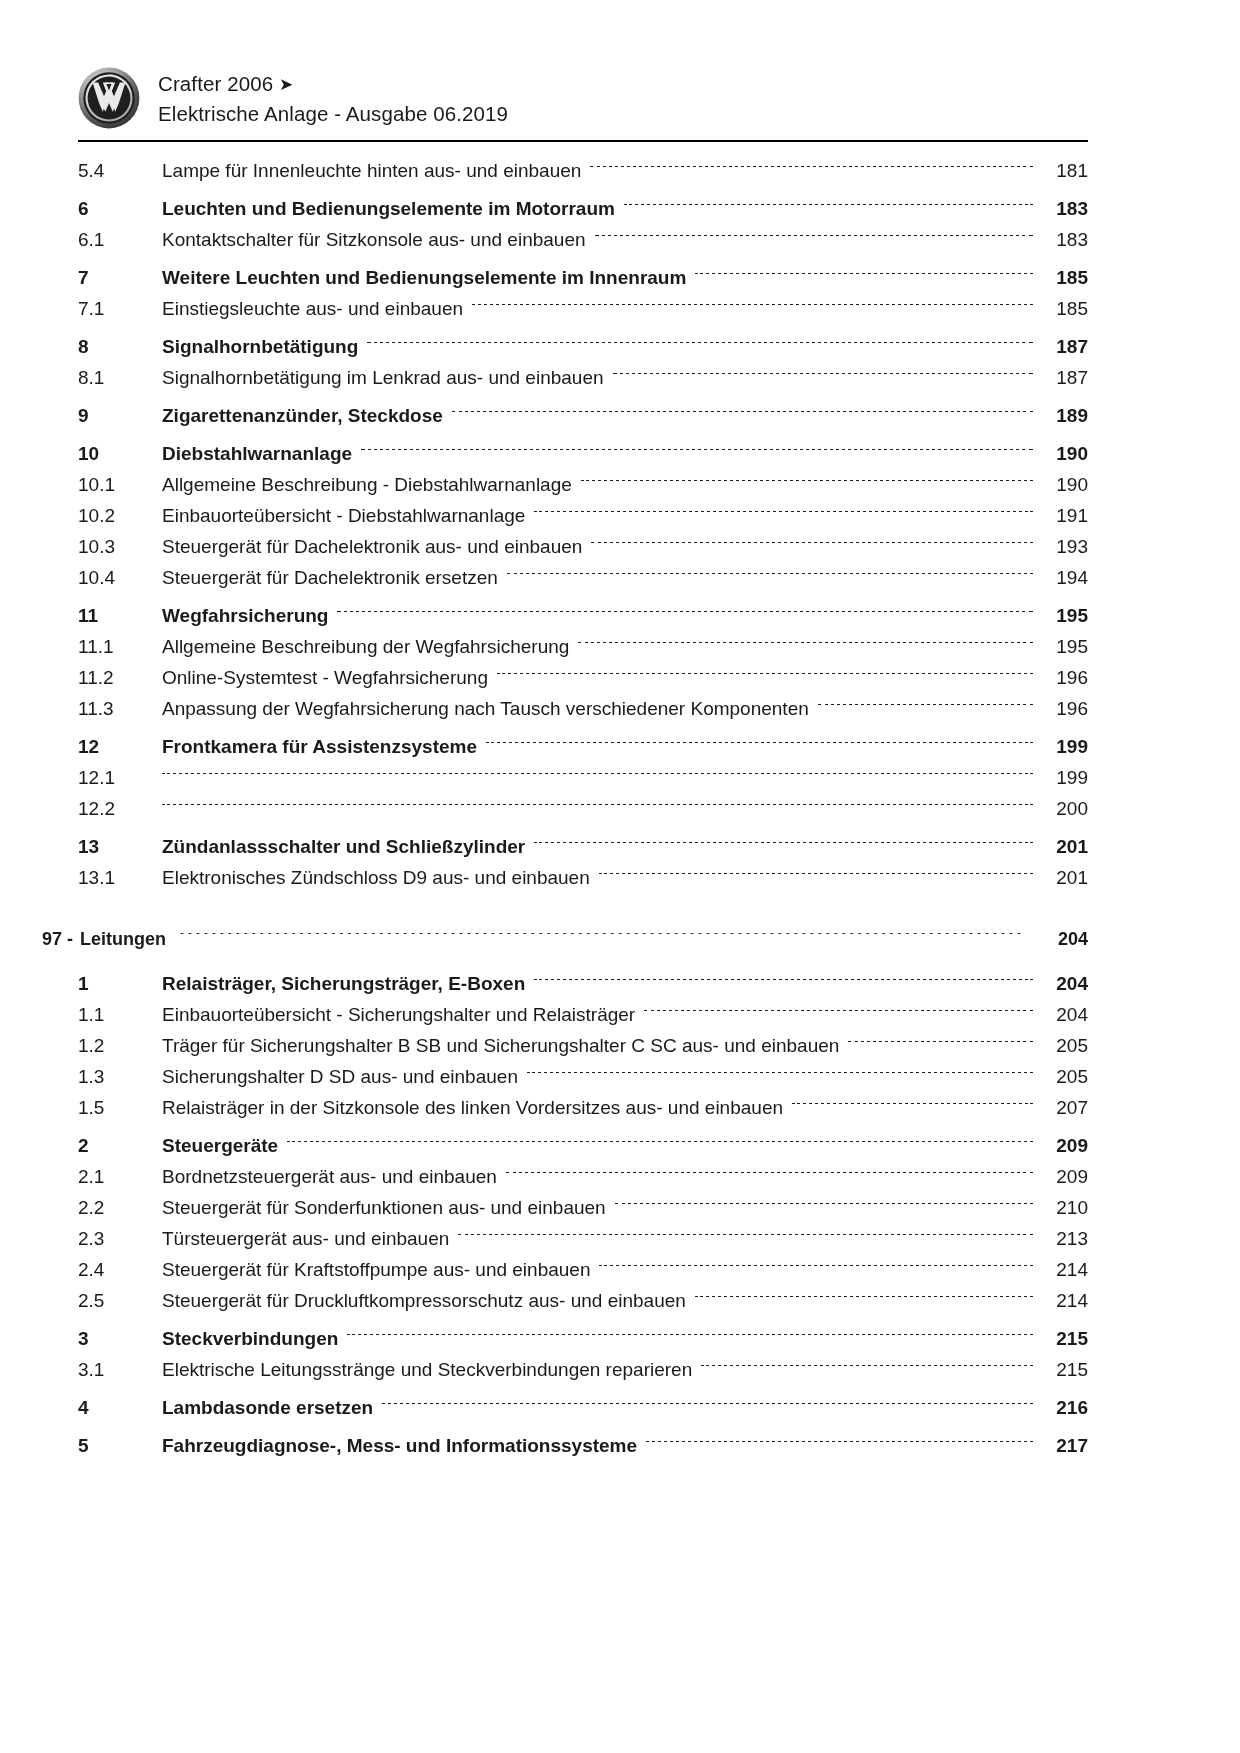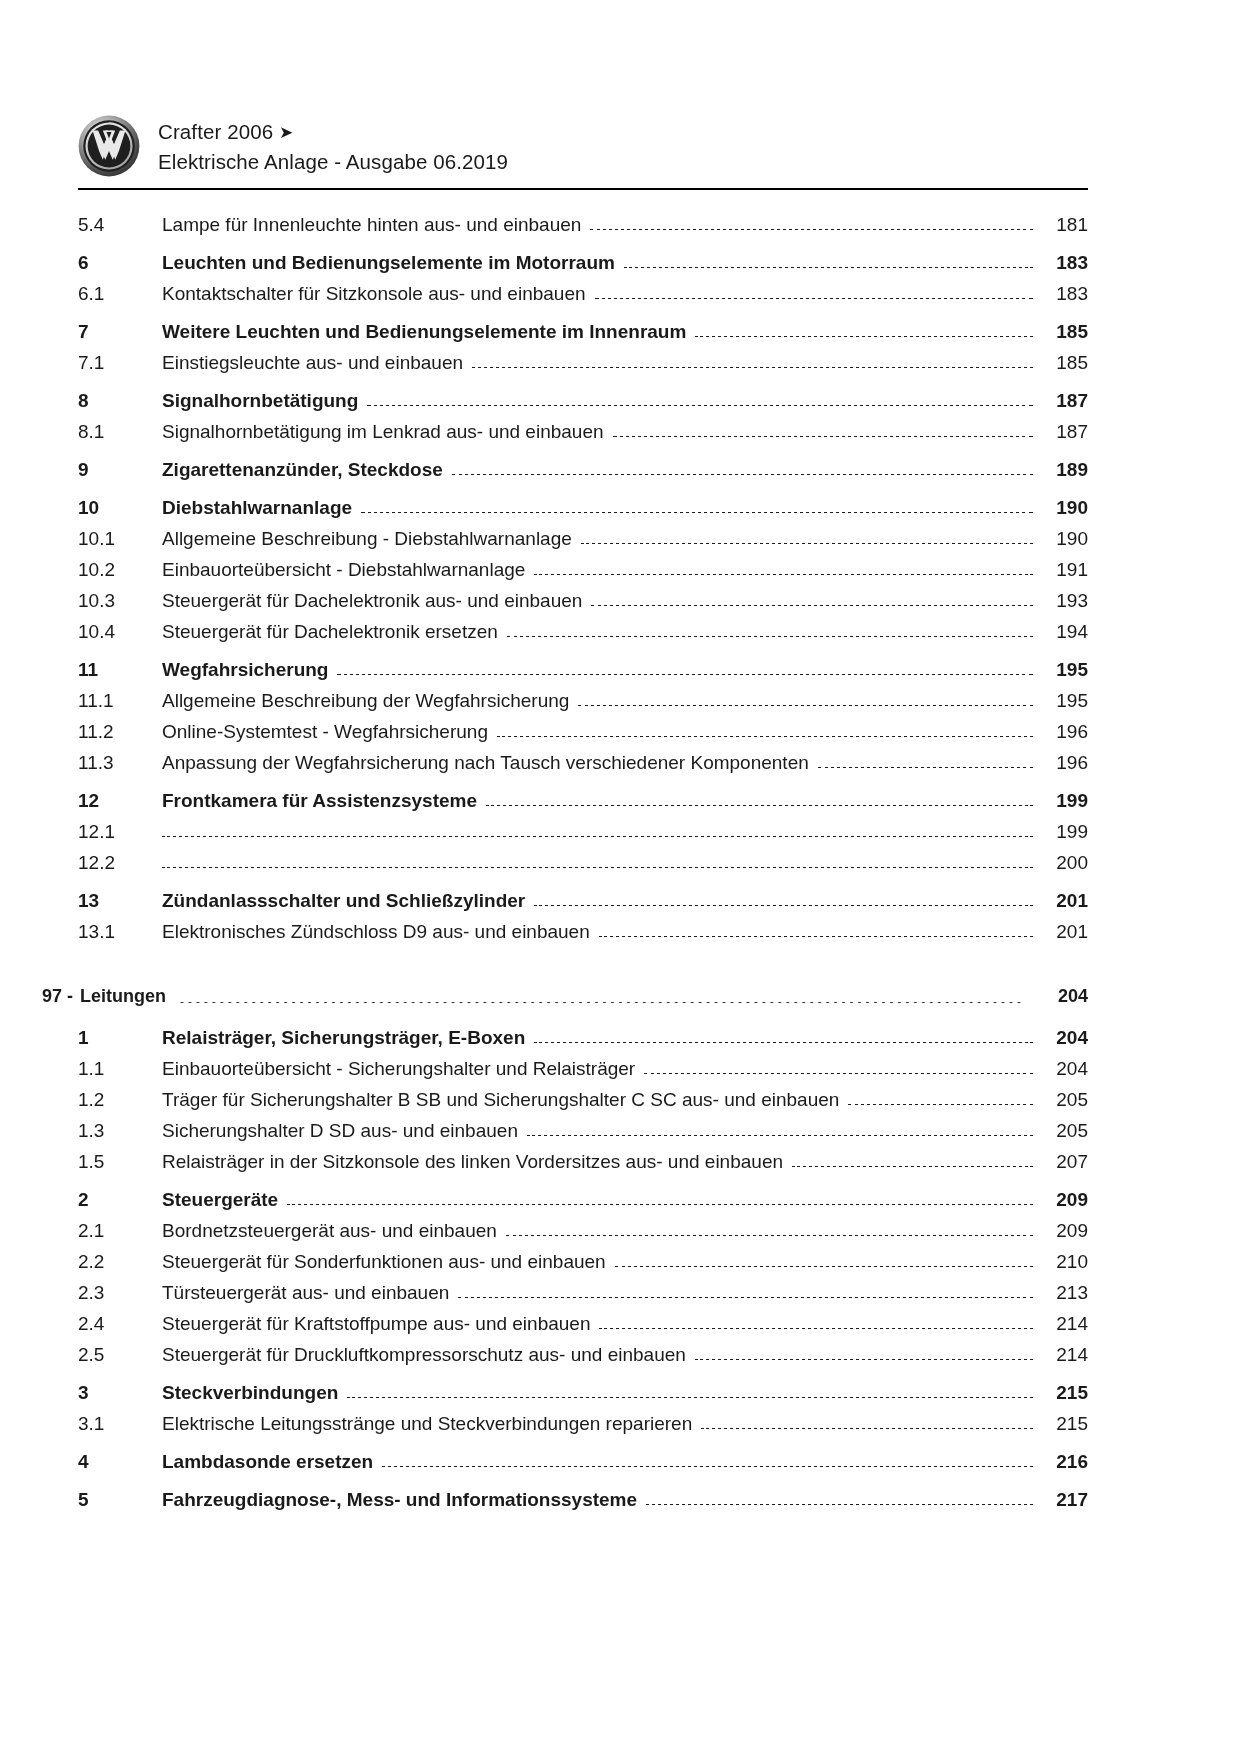--- a/index.html
+++ b/index.html
@@ -11,21 +11,20 @@
     font-family: "Liberation Sans", sans-serif;
     color: #000000;
   }
   .page {
     position: relative;
     width: 1240px;
     height: 1625px;
     background: #ffffff;
     overflow: hidden;
     box-sizing: border-box;
-    margin-top: 48px;
   }
 
   
   .header {
     position: absolute;
     left: 78px;
     top: 62px;
     width: 1010px;
     height: 78px;
   }
@@ -70,21 +69,21 @@
   
   .toc {
     position: absolute;
     left: 78px;
     top: 155px;
     width: 1010px;
   }
 
   .toc-row {
     display: flex;
-    align-items: flex-end;
+    align-items: center;
     width: 100%;
     font-size: 19px;
     line-height: 19px;
     color: #1a1a1a;
     height: 31px;
   }
   .toc-row .num {
     flex: 0 0 84px;
     width: 84px;
     white-space: nowrap;

